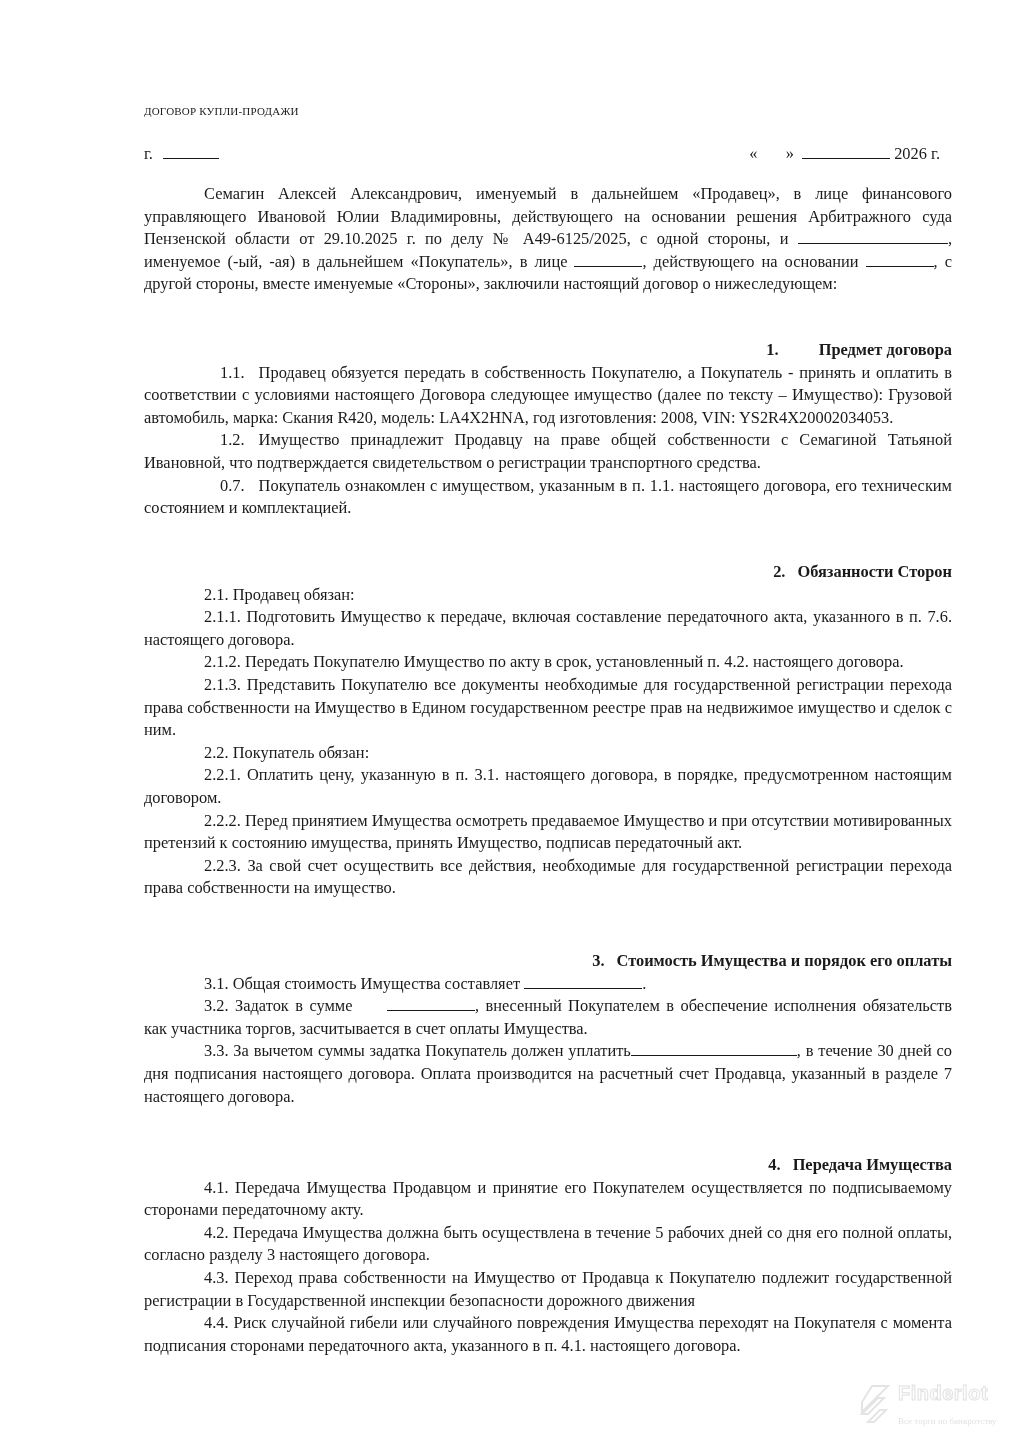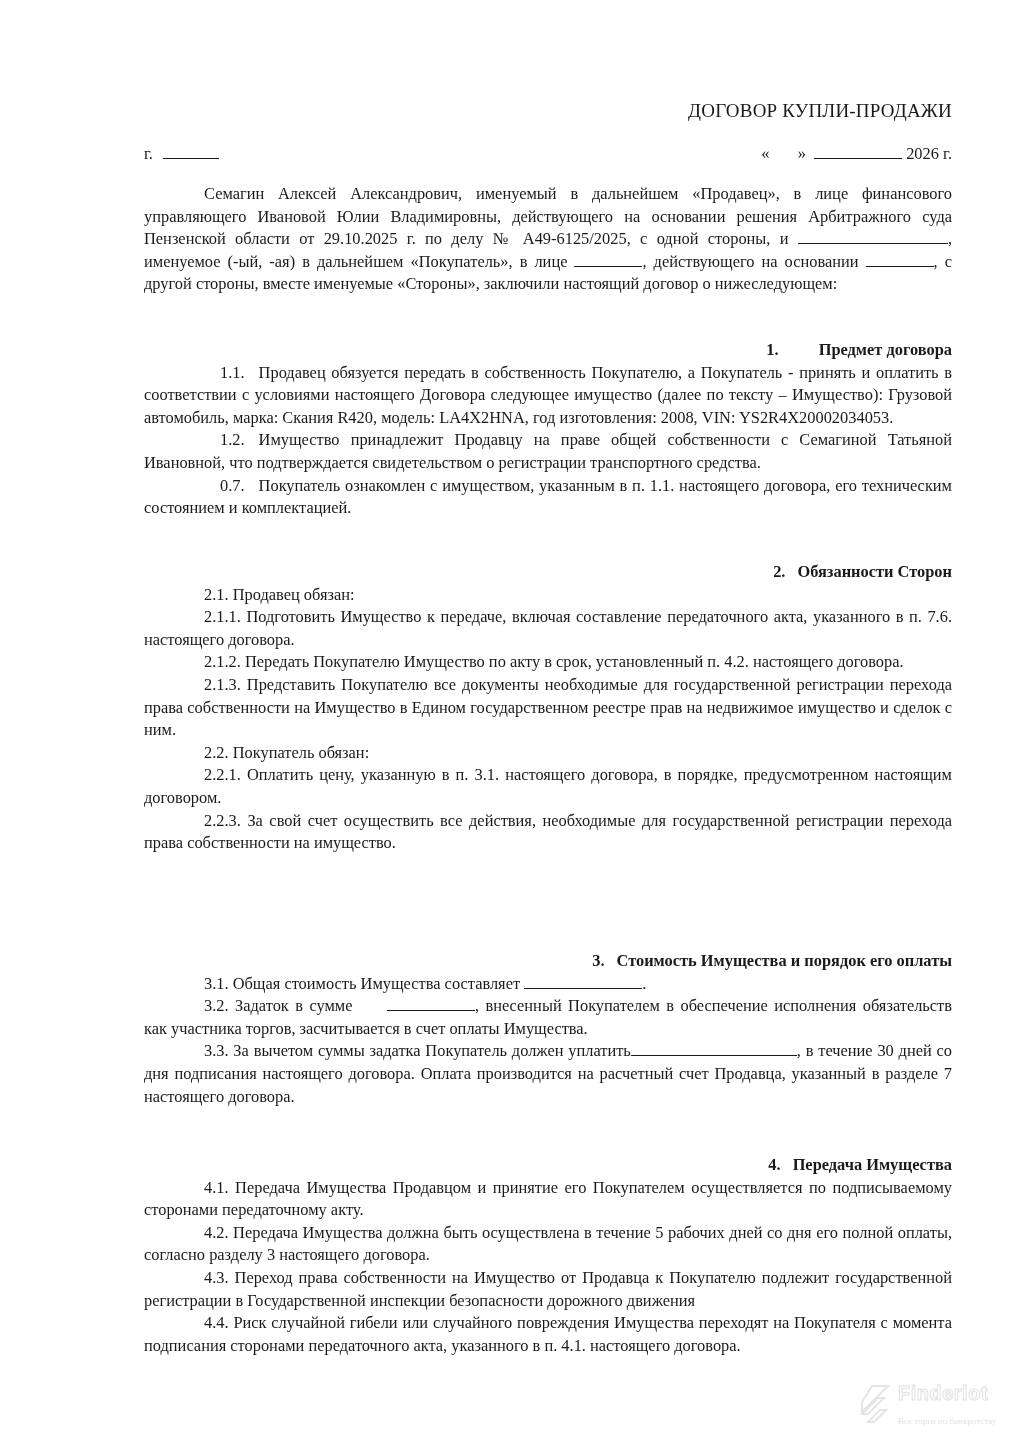--- a/index.html
+++ b/index.html
@@ -6,26 +6,26 @@
     body {
       width: 1024px; height: 1448px; position: relative; overflow: hidden;
       font-family: "Liberation Serif", "DejaVu Serif", serif;
       color: #1a1a1a;
     }
     .page {
       position: absolute; left: 144px; top: 0; width: 808px;
       font-size: 16.4px; line-height: 22.6px;
     }
     .title {
-      position: absolute; left: 0; top: 100px; width: 808px; text-align: right;
-      font-size: 19px; letter-spacing: 0.2px;
+      position: absolute; left: 0; top: 100px; width: 808px; text-align: left;
+      font-size: 11px; letter-spacing: 0.2px;
     }
     .place-date { position: absolute; left: 0; top: 143px; width: 808px; height: 24px; }
     .place { position: absolute; left: 0; top: 0; }
-    .date { position: absolute; right: 0; top: 0; }
+    .date { position: absolute; right: 12px; top: 0; }
     .blank { display: inline-block; border-bottom: 1px solid #1a1a1a; height: 15px; vertical-align: baseline; }
     .p { text-align: justify; margin: 0; }
     .ind { text-indent: 60px; }
     .ind2 { text-indent: 76px; }
     .block { position: absolute; left: 0; width: 808px; }
     .h { text-align: right; font-weight: bold; margin: 0; }
     .gap1 { display: inline-block; width: 40px; }
     .gap2 { display: inline-block; width: 14px; }
     .watermark {
       position: absolute; left: 858px; top: 1382px; width: 160px; height: 56px;
@@ -74,20 +74,21 @@
   </div>
 
   <div class="block" style="top:561px;">
     <p class="h"><span style="display:inline-block;width:30px;"></span><span>2.</span><span style="display:inline-block;width:12px;"></span><span>Обязанности Сторон</span></p>
     <p class="p ind">2.1. Продавец обязан:</p>
     <p class="p ind">2.1.1. Подготовить Имущество к передаче, включая составление передаточного акта, указанного в п.  7.6. настоящего договора.</p>
     <p class="p ind">2.1.2. Передать Покупателю Имущество по акту в срок, установленный п. 4.2. настоящего договора.</p>
     <p class="p ind">2.1.3. Представить Покупателю все документы необходимые для государственной регистрации перехода права собственности на Имущество в Едином государственном реестре прав на недвижимое имущество и сделок с ним.</p>
     <p class="p ind">2.2. Покупатель обязан:</p>
     <p class="p ind">2.2.1. Оплатить цену, указанную в п. 3.1. настоящего договора, в порядке, предусмотренном настоящим договором.</p>
+    <p class="p ind">2.2.2. Перед принятием Имущества осмотреть предаваемое Имущество и при отсутствии мотивированных претензий к состоянию имущества, принять Имущество, подписав передаточный акт.</p>
     <p class="p ind">2.2.3. За свой счет осуществить все действия, необходимые для государственной регистрации перехода права собственности на имущество.</p>
   </div>
 
   <div class="block" style="top:950px;">
     <p class="h"><span style="display:inline-block;width:30px;"></span><span>3.</span><span style="display:inline-block;width:12px;"></span><span>Стоимость Имущества и порядок его оплаты</span></p>
     <p class="p ind"><span>3.1. Общая стоимость Имущества составляет </span><span class="blank" style="width:118px;"></span><span>.</span></p>
     <p class="p ind"><span>3.2. Задаток в сумме </span><span style="display:inline-block;width:28px;"></span><span class="blank" style="width:88px;"></span><span>, внесенный Покупателем в обеспечение исполнения обязательств как участника торгов, засчитывается в счет оплаты Имущества.</span></p>
     <p class="p ind"><span>3.3. За вычетом суммы задатка Покупатель должен уплатить</span><span class="blank" style="width:166px;"></span><span>, в течение 30 дней со дня подписания настоящего договора. Оплата производится на расчетный счет Продавца, указанный в разделе 7 настоящего договора.</span></p>
   </div>
 

